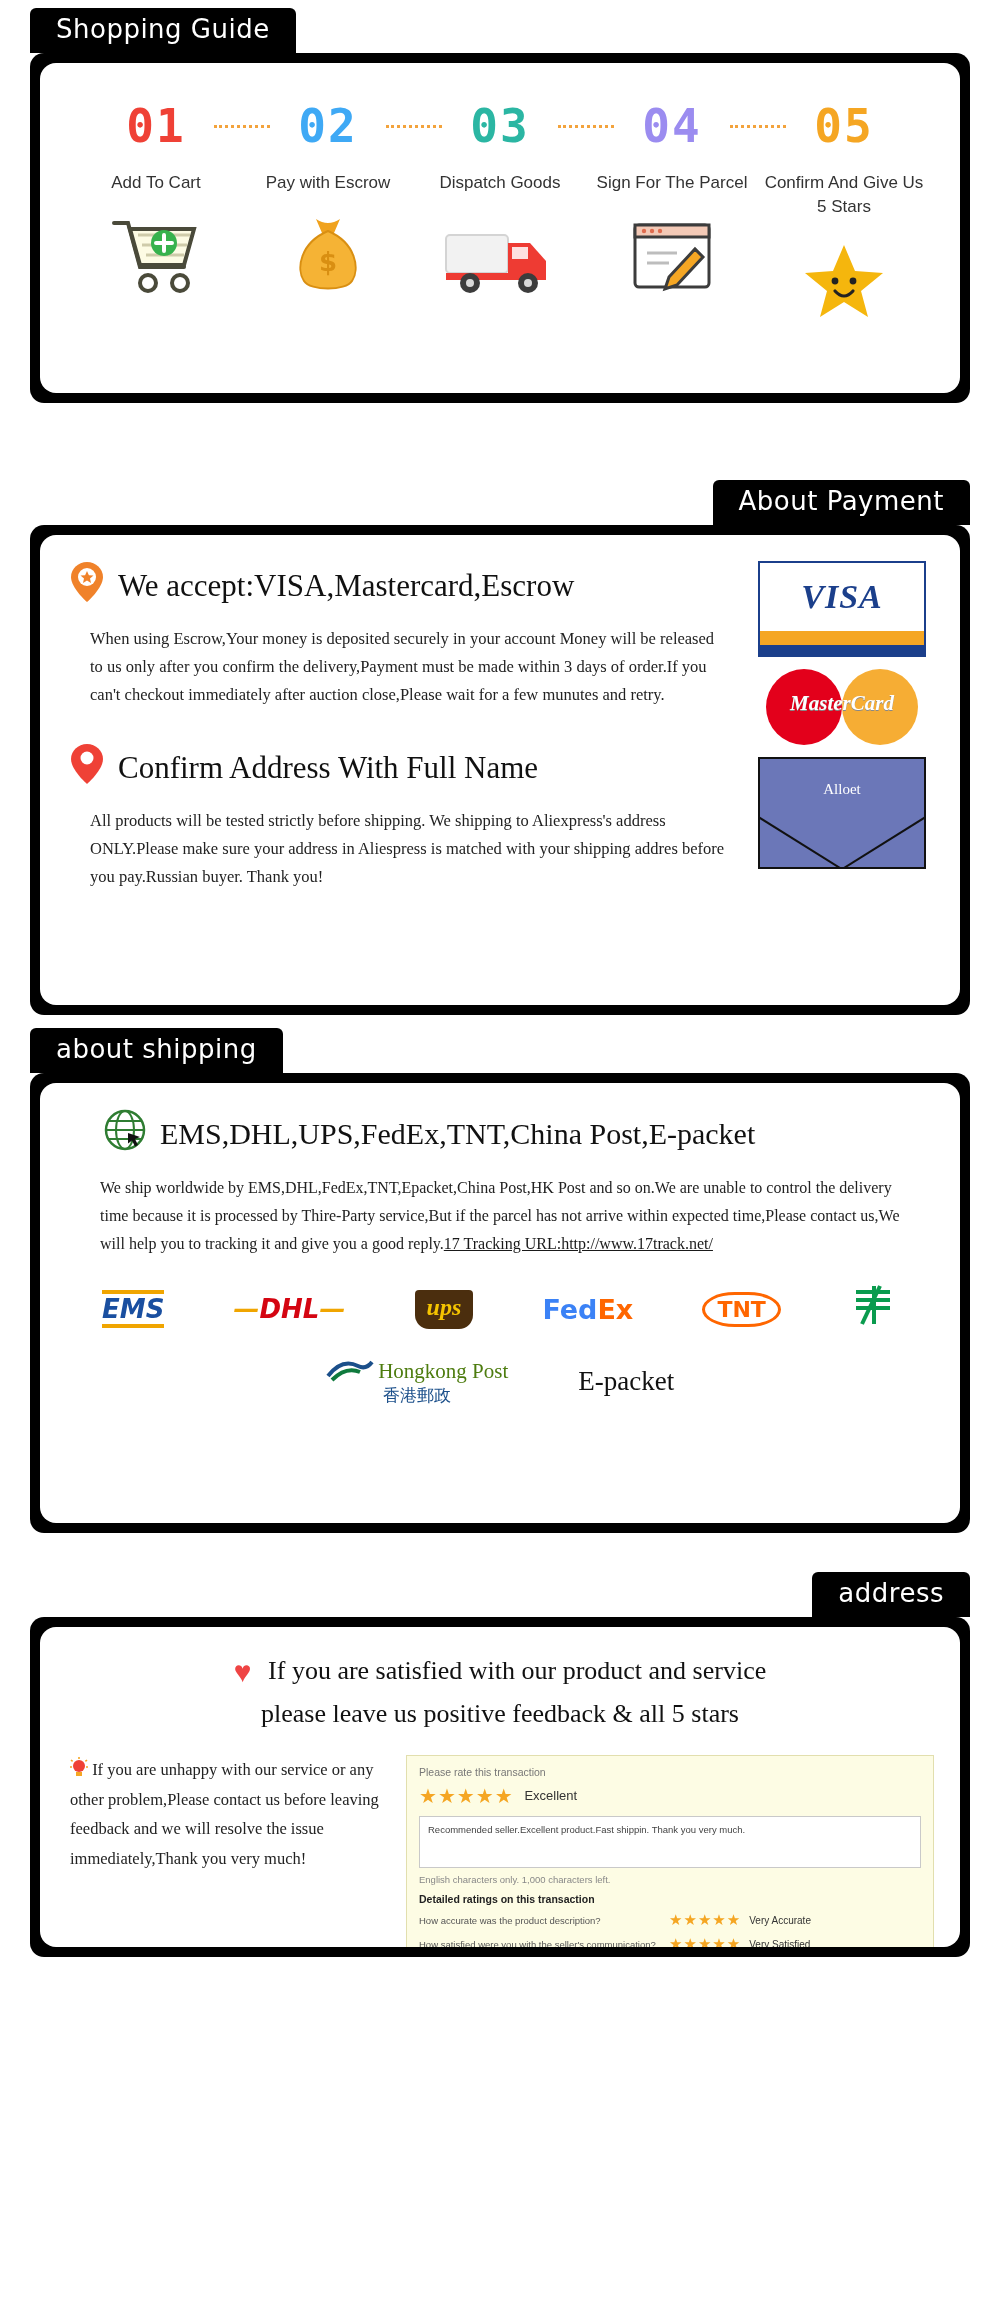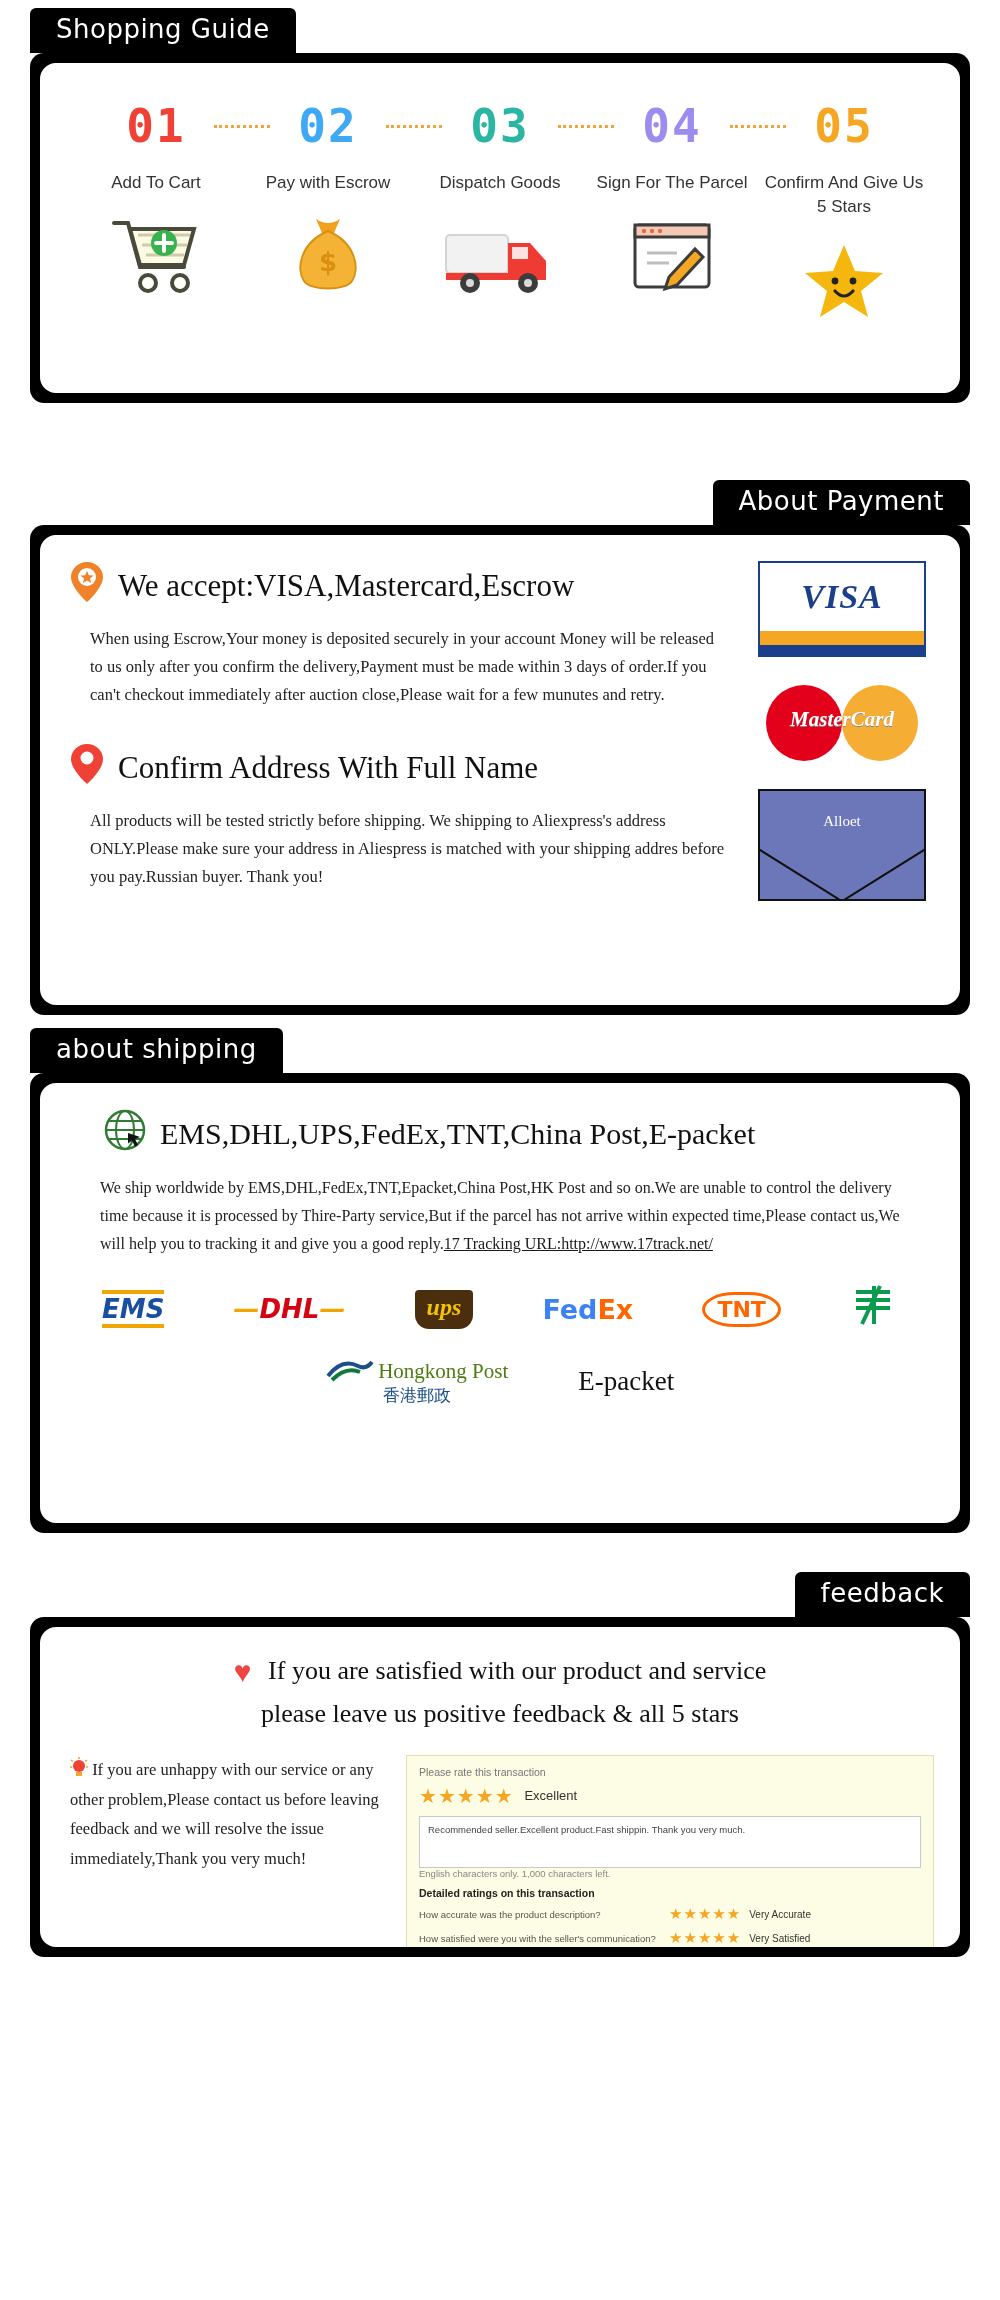--- a/index.html
+++ b/index.html
@@ -81,21 +81,21 @@
   .pay-body {
     font-family: "Liberation Serif", serif;
     font-size: 16.5px; color: #222;
     line-height: 1.7;
     margin-top: 14px;
     max-width: 640px;
     margin-left: 20px;
   }
   .cards-col {
     position: absolute; right: 28px; top: 26px; width: 180px;
-    display: flex; flex-direction: column; align-items: center; gap: 16px;
+    display: flex; flex-direction: column; align-items: center; 
   }
   .visa-box {
     width: 168px; height: 96px; background: #fff;
     border: 2px solid #1b3f8b;
     display:flex; flex-direction: column;
   }
   .visa-top { flex: 1; background:#fff; display:flex;align-items:center;justify-content:center;}
   .visa-word {
     font-family: "Liberation Serif", serif;
     font-style: italic; font-weight: bold; font-size: 34px;
@@ -181,21 +181,21 @@
     padding: 10px 12px; font-size: 10px; color:#555;
     font-family:"Liberation Sans", sans-serif;
   }
   .rate-title { font-size: 10.5px; color:#777; margin-bottom: 6px; }
   .rate-stars { color:#f5a623; font-size: 20px; letter-spacing: 1px; }
   .rate-word { font-size: 13px; color:#333; margin-left: 8px; vertical-align: 3px;}
   .rate-text {
     background:#fff; border:1px solid #c9c9c9; margin-top:8px;
     padding:6px 8px; font-size: 9.5px; color:#444; height: 52px; line-height:1.5;
   }
-  .rate-note { font-size: 9.5px; color:#888; }
+  .rate-note { font-size: 9.5px; color:#888; margin-top:6px; }
   .rate-sub { font-size: 10.5px; color:#222; font-weight:bold; margin-top:8px; }
   .rate-row { display:flex; align-items:center; margin-top:6px; font-size:9.5px; color:#555;}
   .rate-row .q { width: 250px; }
   .rate-row .s { color:#f5a623; font-size: 15px; letter-spacing:1px; }
   .rate-row .v { margin-left: 8px; color:#333; font-size: 10px;}
 </style>
 </head>
 <body>
 
 <div id="page">
@@ -390,21 +390,21 @@
             <span class="en">Hongkong Post</span>
             <div class="cn">香港郵政</div>
           </div>
           <div class="logo-epacket">E-packet</div>
         </div>
       </div>
     </div>
   </div>
 
   <div class="section" id="sec-fb">
-    <div class="tab right">feedback</div>
+    <div class="tab right">address</div>
     <div class="panel">
       <div class="panel-inner">
         <div class="fb-head">
           <span class="heart">♥</span>
           <span>If you are satisfied with our product and service</span>
           <div>please leave us positive feedback &amp; all 5 stars</div>
         </div>
 
         <div class="fb-cols">
           <div class="fb-left">

